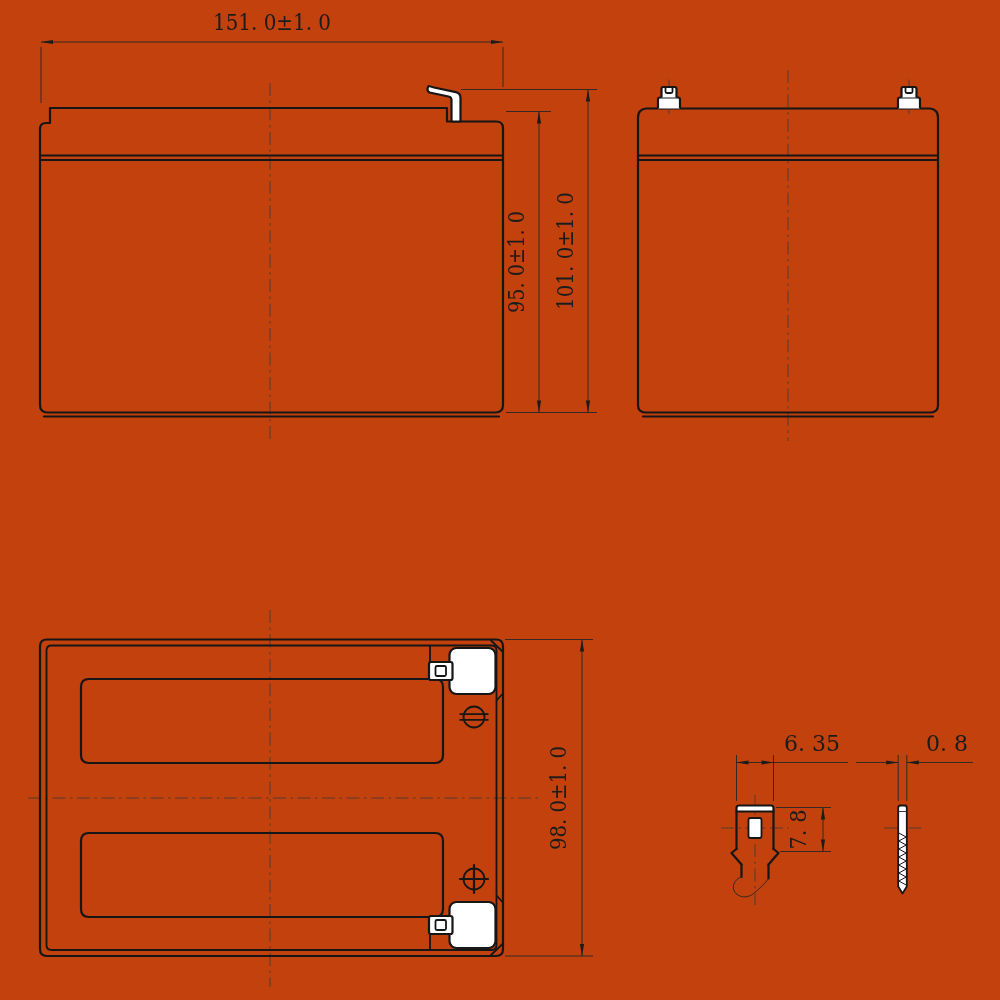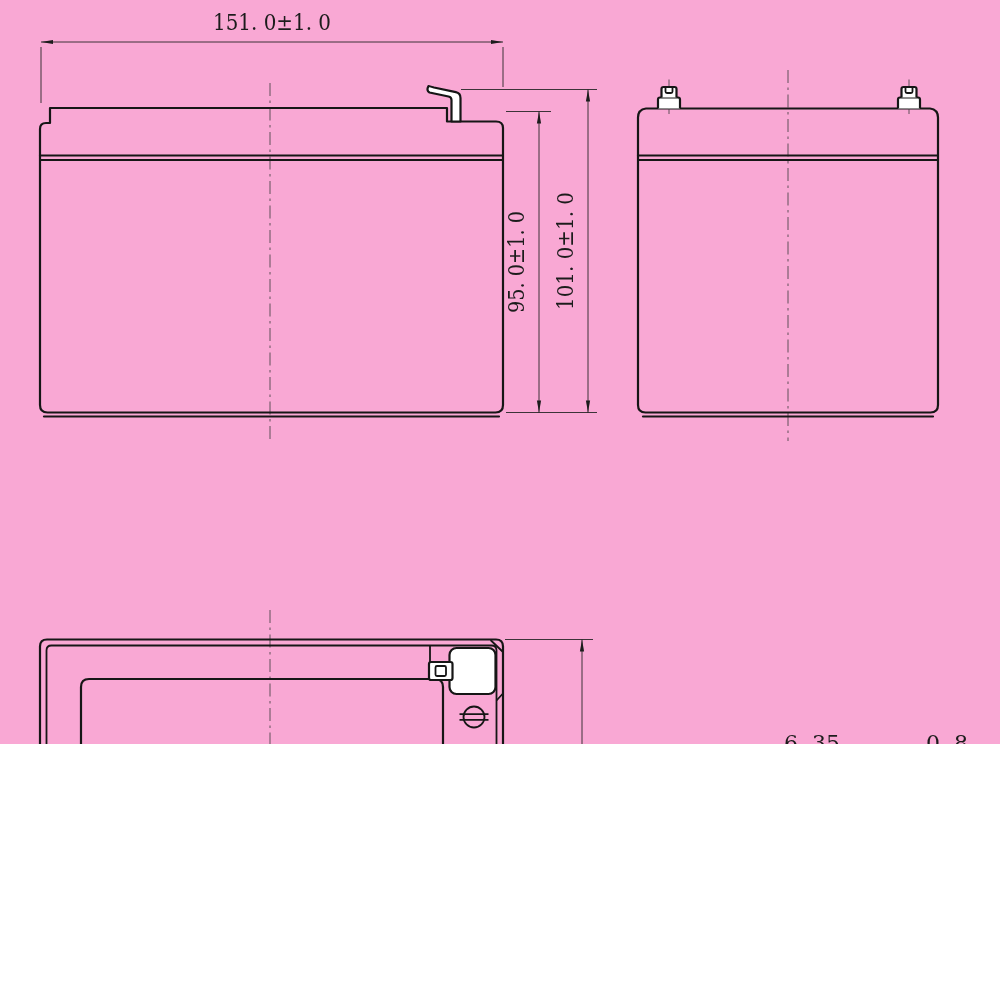--- a/index.html
+++ b/index.html
@@ -1,16 +1,16 @@
 <!DOCTYPE html>
 <html><head>
 <meta charset="utf-8">
 <style>
   html,body{margin:0;padding:0;background:#ffffff;}
-  .canvas{width:1000px;height:744px;background:#f9a8d4;position:relative;overflow:hidden;text-decoration:underline;}
+  .canvas{width:1000px;height:1000px;background:#c2410c;position:relative;overflow:hidden;text-decoration:underline;}
   svg{display:block;}
   text{font-family:"DejaVu Serif","Liberation Serif",serif;fill:#1c1c1c;font-size:23px;}
   .obj{stroke:#161616;stroke-width:2.2;fill:none;stroke-linejoin:round;stroke-linecap:round;}
   .obj2{stroke:#161616;stroke-width:1.8;fill:none;stroke-linejoin:round;}
   .objw{stroke:#161616;stroke-width:2.2;fill:#ffffff;stroke-linejoin:round;}
   .objw2{stroke:#161616;stroke-width:1.8;fill:#ffffff;stroke-linejoin:round;}
   .thin{stroke:#262626;stroke-width:0.9;fill:none;}
   .cl{stroke:#3a3a3a;stroke-width:0.8;fill:none;stroke-dasharray:13 4.5 2.5 4.5;}
   .arr{fill:#1c1c1c;stroke:none;}
 </style>

